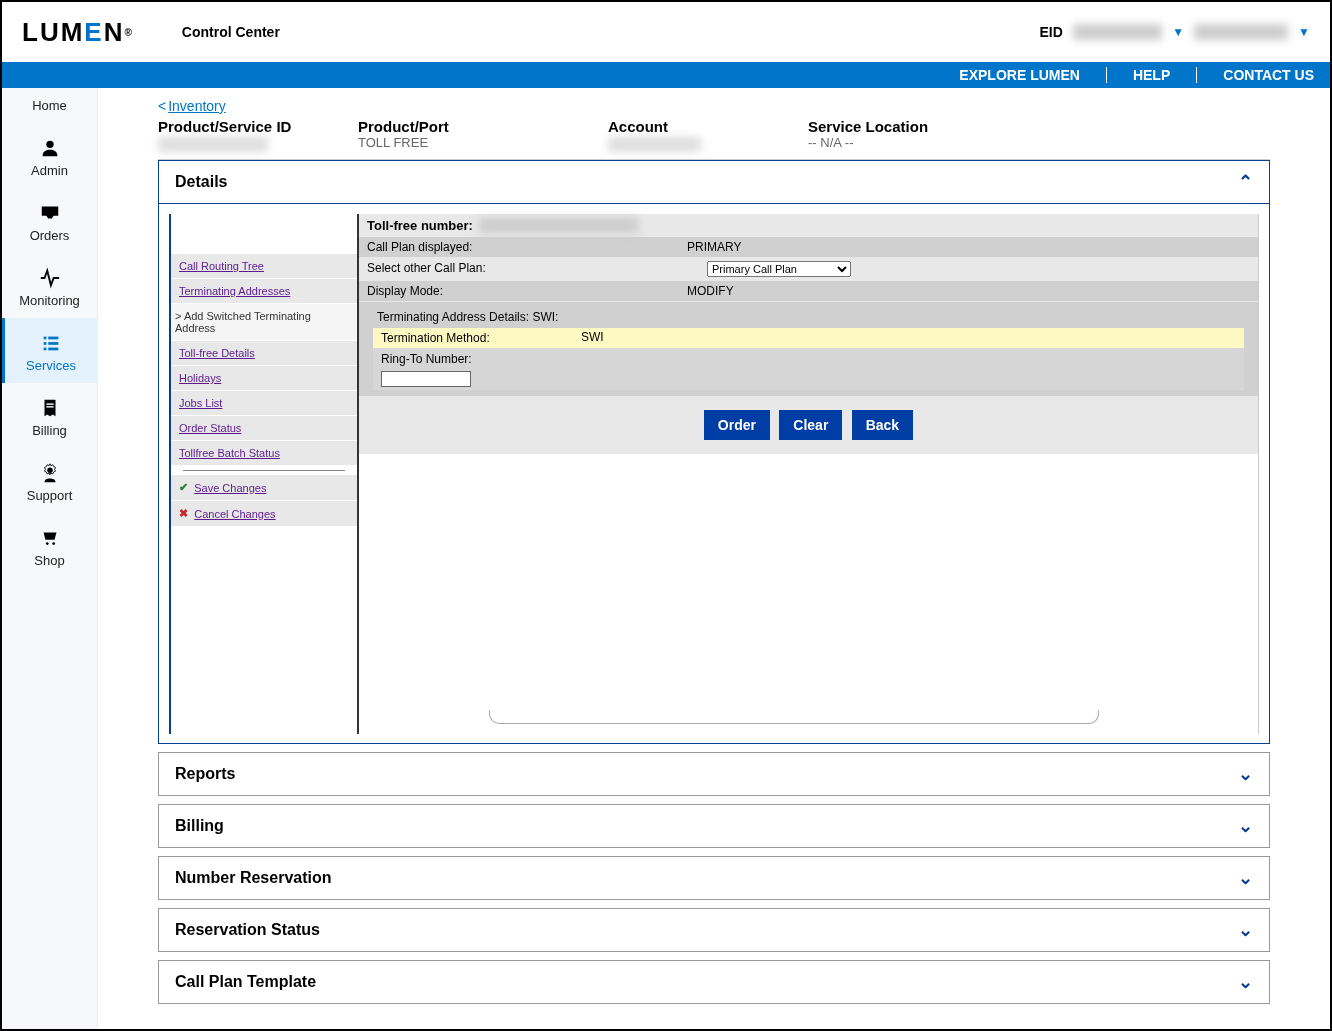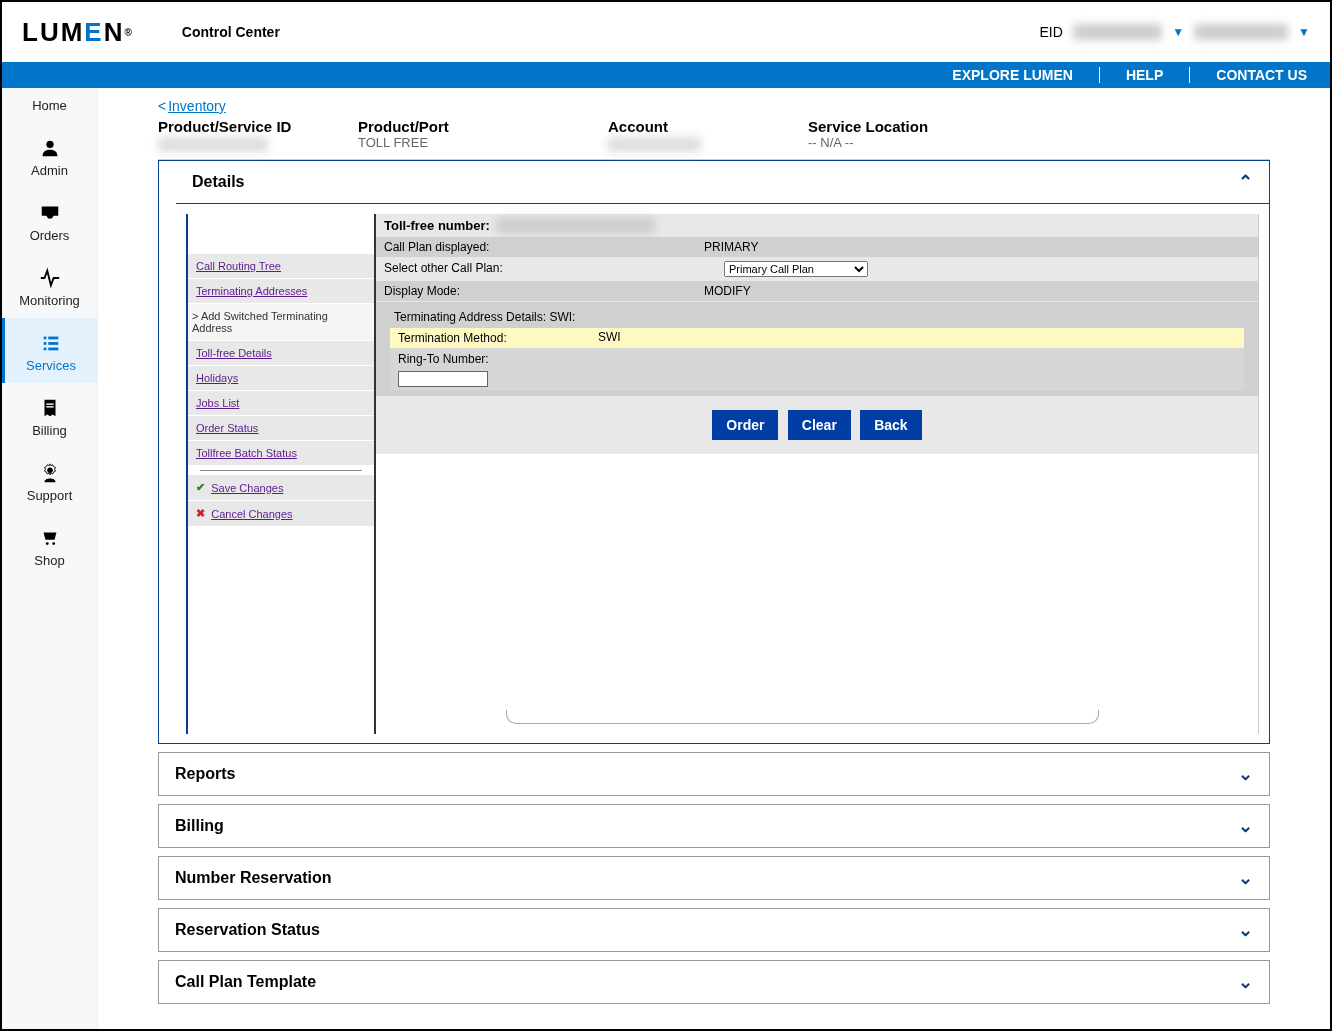--- a/index.html
+++ b/index.html
@@ -6,41 +6,41 @@
 body { font-family: Arial, Helvetica, sans-serif; background:#fff; }
 .frame { width:1332px; height:1031px; border:2px solid #000; background:#fff; position:relative; overflow:hidden; }
 .header { height:60px; display:flex; align-items:center; padding:0 20px; }
 .logo { font-size:26px; font-weight:700; letter-spacing:2px; color:#000; display:flex; align-items:center; }
 .logo .e { color:#0075c9; }
 .logo sup { font-size:10px; vertical-align:top; }
 .app-title { font-size:14px; font-weight:700; margin-left:48px; }
 .user-area { margin-left:auto; display:flex; align-items:center; gap:10px; font-size:14px; }
 .user-area .blur { filter: blur(4px); background:#ccc; border-radius:3px; color:transparent; padding:0 12px;}
 .user-area .chev { color:#0075c9; font-size:12px; }
-.bluebar { height:26px; background:#0075c9; display:flex; justify-content:flex-end; align-items:center; padding:0 17px; gap:20px; }
+.bluebar { height:26px; background:#0075c9; display:flex; justify-content:flex-end; align-items:center; padding:0 10px; gap:20px; }
 .bluebar a { color:#fff; font-weight:700; font-size:14px; text-decoration:none; padding:0 6px; }
 .bluebar .sep { width:1px; height:16px; background:#fff; }
 .body { display:flex; height:calc(1031px - 60px - 26px - 4px); }
 .leftnav { width:96px; background:#f6f8fa; border-right:1px solid #eee; }
 .nav-item { text-align:center; padding:14px 4px 10px; font-size:13px; color:#222; cursor:pointer; }
 .nav-item svg { width:22px; height:22px; display:block; margin:0 auto 4px; }
 .nav-item.home { padding:10px 4px; }
 .nav-item.active { background:#e3f2fd; color:#0075c9; border-left:3px solid #0075c9; }
 .nav-item.active svg { fill:#0075c9; }
 .content { flex:1; padding:0 60px 10px 60px; overflow:auto; }
 .breadcrumb { padding:10px 0 4px; font-size:14px; }
 .breadcrumb a { color:#0075c9; text-decoration:underline; }
 .breadcrumb .caret { color:#0075c9; margin-right:2px; }
 .info-row { display:flex; gap:30px; border-bottom:1px solid #ccc; padding-bottom:6px; }
 .info-col { min-width:170px; }
 .info-col .lbl { font-weight:700; font-size:15px; }
 .info-col .val { font-size:13px; color:#666; }
 .info-col .val.blur { filter:blur(4px); color:transparent; background:#ddd; border-radius:3px; display:inline-block; padding:0 16px;}
 .panel { border:1px solid #999; }
-.panel.details-panel { border:1px solid #0a3d91;padding-left:17px; }
+.panel.details-panel { border:1px solid #0a3d91; }
 .panel + .panel { margin-top:8px; }
 .panel-header { display:flex; justify-content:space-between; align-items:center; padding:10px 16px; cursor:pointer; }
 .panel-header h3 { font-size:16px; font-weight:700; }
 .chevron { color:#0a3d91; font-size:18px; font-weight:900; }
 .details-body { border-top:1px solid #0a3d91; padding:0; height:540px; position:relative; }
 .details-inner { border-left:2px solid #0a3d91; border-right:1px solid #ccc; margin:10px 10px 0 10px; padding:0; height:520px; display:flex; }
 .sidemenu { width:186px; padding-top:40px; font-size:11px; }
 .sidemenu .m { background:#e8e8e8; border-bottom:1px solid #fff; padding:6px 8px; }
 .sidemenu .m a { color:#5b1a8e; text-decoration:underline; cursor:pointer;}
 .sidemenu .m.sel { background:#f5f5f5; color:#333; padding-left:4px; }
@@ -74,21 +74,21 @@
 
 <div class="header">
   <div class="logo">
     <span>LUM</span>
         <span class="e">E</span>
         <span>N</span>
         <sup>®</sup>
   </div>
   <div class="app-title">Control Center</div>
   <div class="user-area">
-    <span style="font-weight:400">EID</span>
+    <span style="font-weight:700">EID</span>
     <span class="blur">XXXXXXX</span>
     <span class="chev">▼</span>
     <span class="blur">xxxxxxxxxx</span>
     <span class="chev">▼</span>
   </div>
 </div>
 
 <div class="bluebar">
   <a href="#">EXPLORE LUMEN</a>
   <div class="sep"></div>

